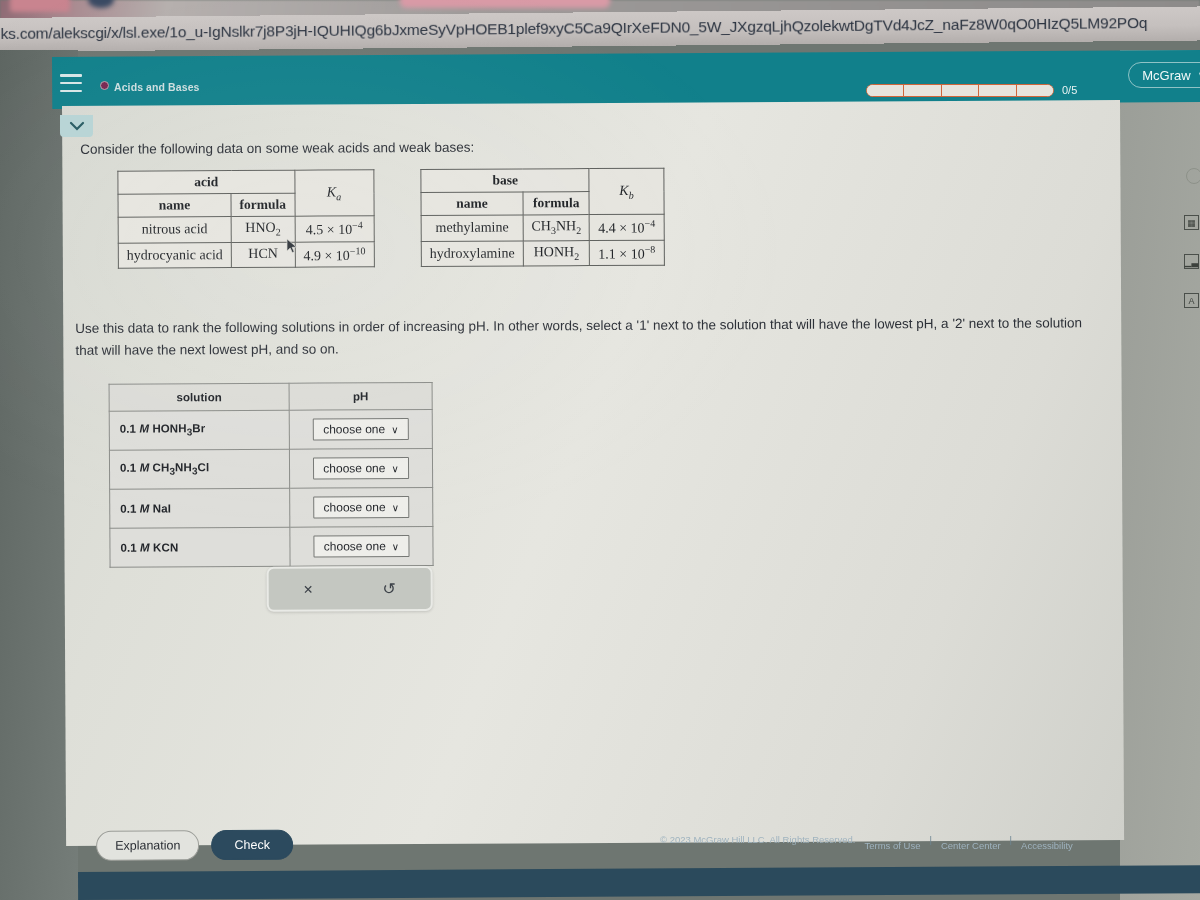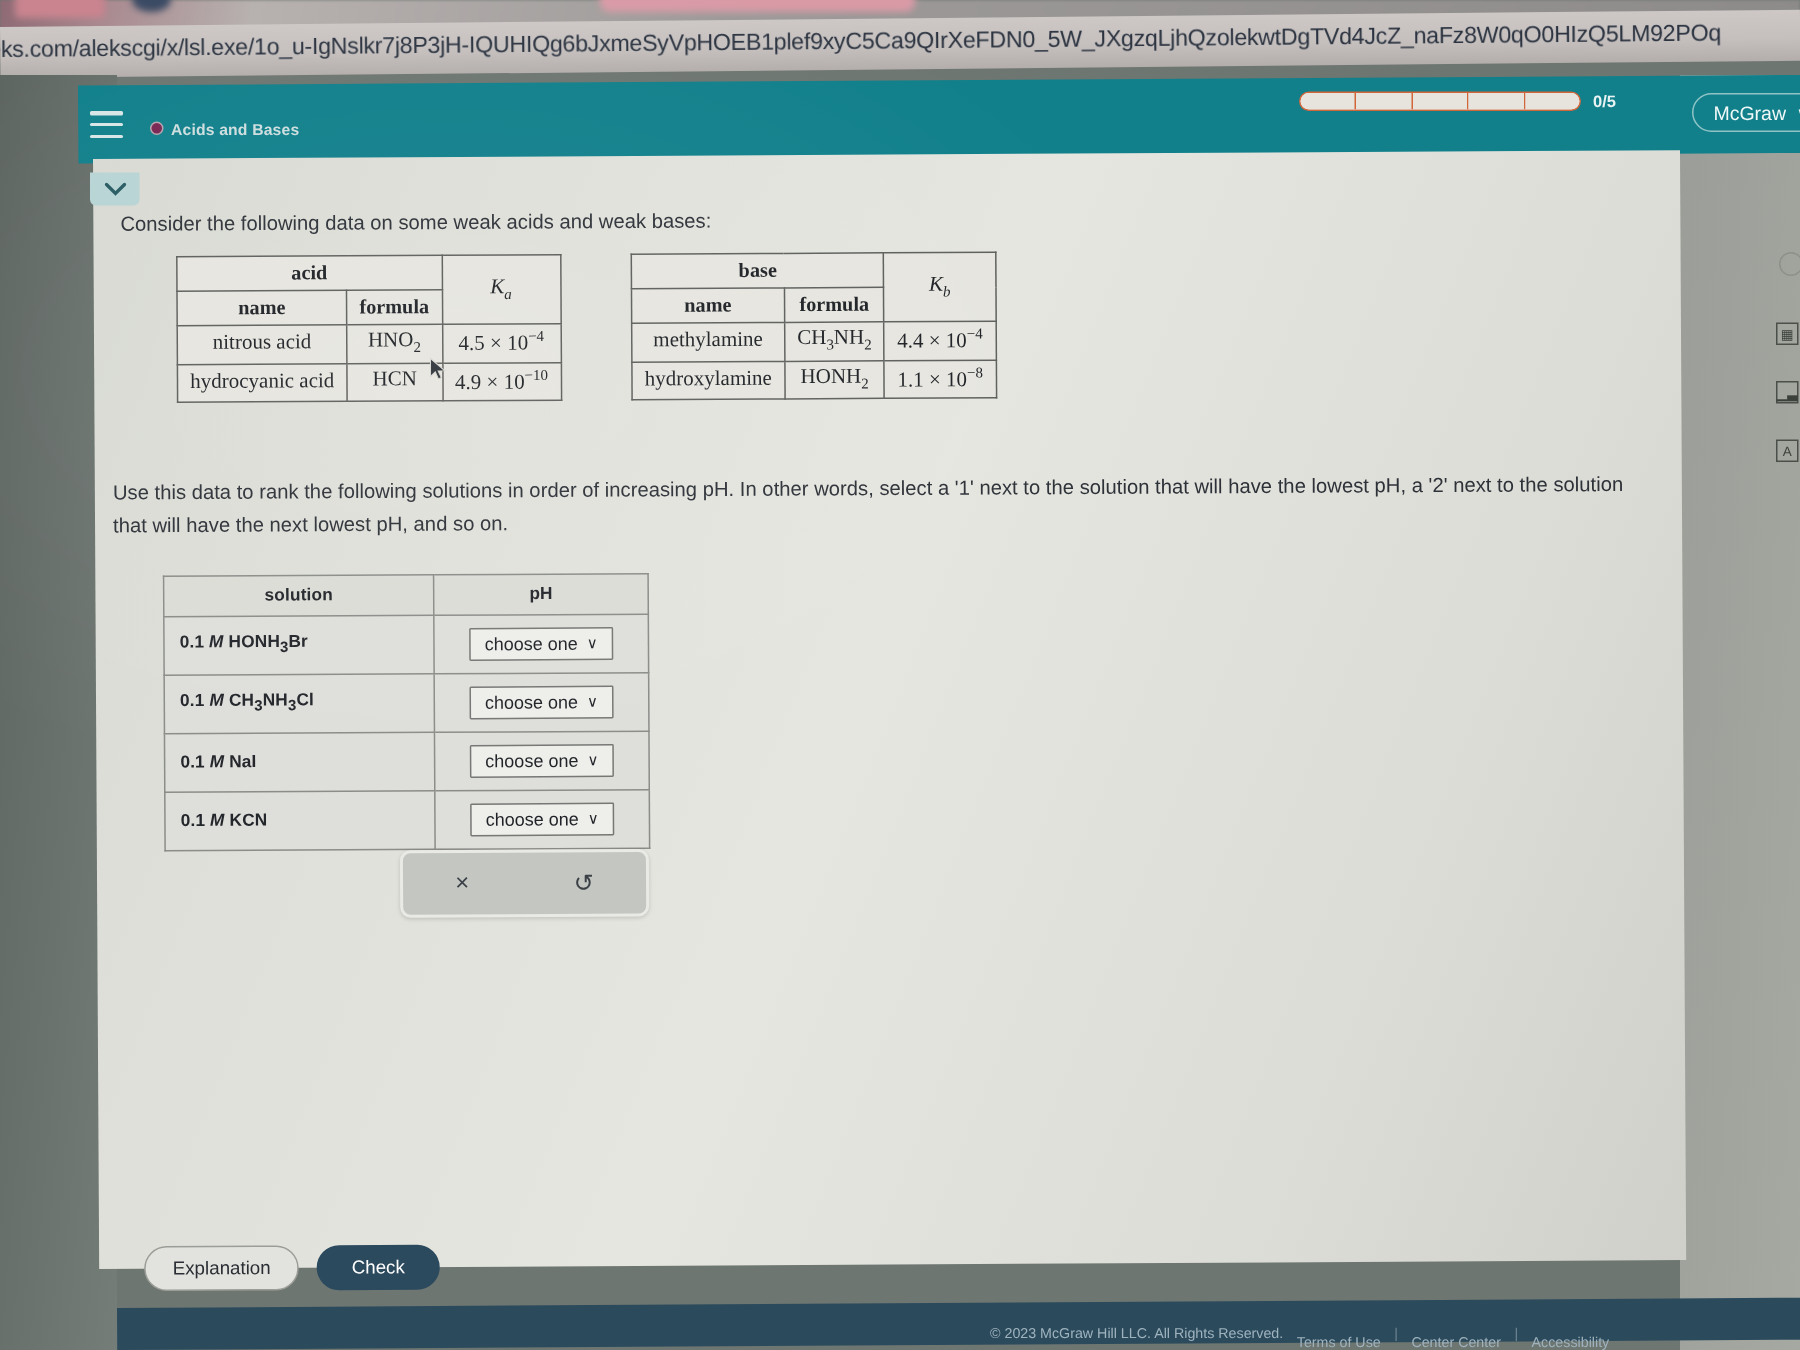--- a/index.html
+++ b/index.html
@@ -74,22 +74,22 @@
     width: 9px; height: 9px; border-radius: 50%;
     background: #7b2b55; border: 1.5px solid #b8a5b0;
   }
   .topic-text { font-size: 10.5px; color: #cfdfe0; font-weight: bold; letter-spacing: 0.1px; }
   .hdr-title {
     position: absolute; left: 100px; top: 85px; z-index: 6;
     font-size: 12.5px; font-weight: bold; color: #f2fafa; letter-spacing: 0.1px;
   }
 
   .progress-wrap {
-    position: absolute; left: 866px; top: 61px; z-index: 6;
-    display: flex; align-items: flex-end; gap: 8px; font-weight: bold;
+    position: absolute; left: 866px; top: 84px; z-index: 6;
+    display: flex; align-items: flex-start; gap: 8px;
   }
   .progress-bar {
     display: flex; width: 188px; height: 13px;
     border-radius: 7px; overflow: hidden;
     border: 1.5px solid #d0663a; background: #e9e6df;
   }
   .progress-seg { flex: 1; background: #e7e4dd; border-right: 1.5px solid #d0663a; }
   .progress-seg:last-child { border-right: none; }
   .progress-label { font-size: 11px; color: #e9f3f3; }
 
@@ -191,21 +191,21 @@
   }
   .btn-explanation { border: 1px solid #9b9d98; background: #e2e3de; color: #2a2e34; }
   .btn-check { background: #2c4a5e; color: #fff; border: 1px solid #2c4a5e; padding: 7px 22px; }
 
   
   .footer {
     position: absolute; left: 78px; top: 872px; width: 1122px; height: 28px;
     background: #2b4a5c; transform: rotate(-0.35deg); transform-origin: left top;
   }
   .footer-inner {
-    position: absolute; left: 660px; top: 878px; z-index: 8;
+    position: absolute; left: 660px; top: 828px; z-index: 8;
     display: flex; align-items: center; gap: 9px;
     font-size: 9.5px; color: #9fb3bf; white-space: nowrap;
   }
   .footer-inner .sep { color: #6d8593; }
   .footer-inner a { color: #9fb3bf; text-decoration: none; margin-top: 12px; }
 
   
   .edge-tools {
     position: absolute; left: 1184px; top: 215px; z-index: 9;
     display: flex; flex-direction: column; gap: 24px; align-items: center;

